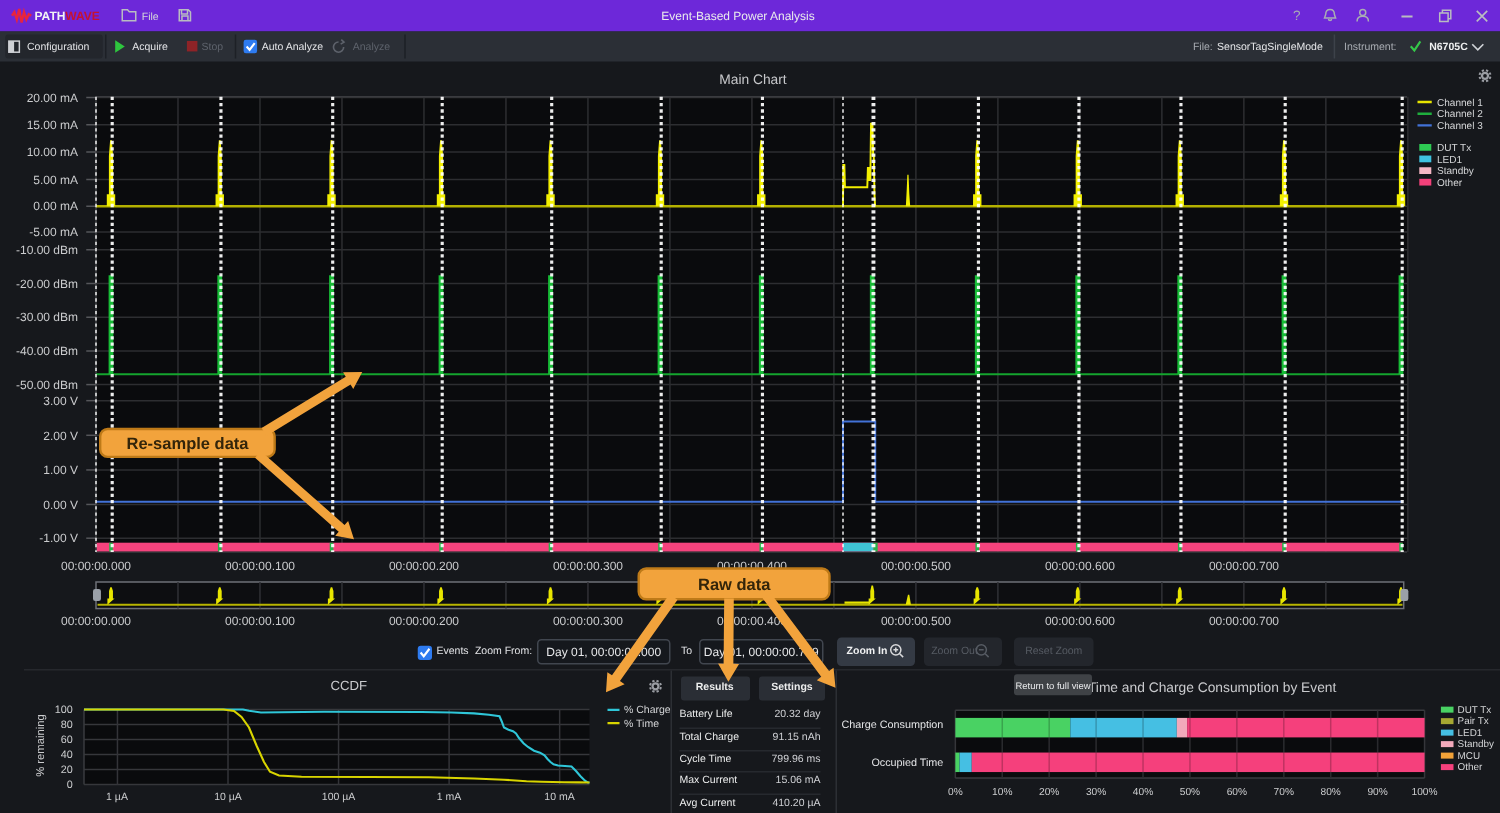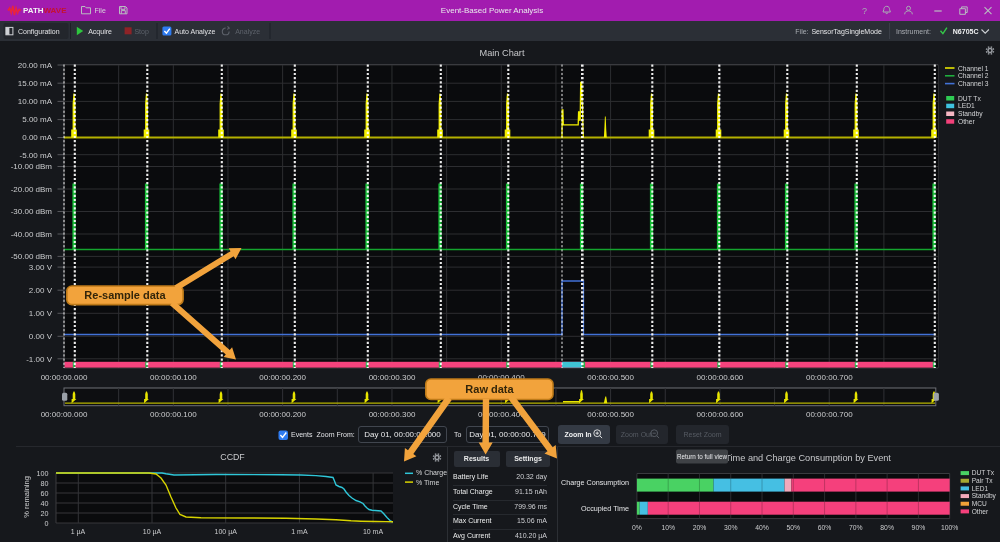--- a/index.html
+++ b/index.html
@@ -1,20 +1,20 @@
 <!DOCTYPE html>
 <html><head>
 <meta charset="utf-8">
 <style>
   html,body{margin:0;padding:0;width:1000px;height:542px;overflow:hidden;background:#16181c;
     font-family:"Liberation Sans",sans-serif;}
   #app{position:absolute;left:0;top:0;width:1000px;height:542px;background:#16181c;}
   .abs{position:absolute;}
   
-  #titlebar{left:0;top:0;width:1000px;height:21px;background:#a21caf;color:#d6d7da;}
+  #titlebar{left:0;top:0;width:1000px;height:21px;background:#6d28d9;color:#d6d7da;}
   #toolbar{left:0;top:21px;width:1000px;height:20px;background:#2b2f36;}
   .tbtext{font-size:7px;color:#e2e3e6;}
   
   .field{position:absolute;background:#15181d;border:1px solid #41464f;border-radius:3px;
      color:#e8e9eb;font-size:8px;text-align:center;}
   .btn{position:absolute;border-radius:3px;font-size:7px;text-align:center;}
   .tab{position:absolute;background:#2a2e35;border-radius:2px;color:#eceded;font-size:7px;
     font-weight:bold;text-align:center;}
   .trow{position:absolute;font-size:7px;}
 </style>

